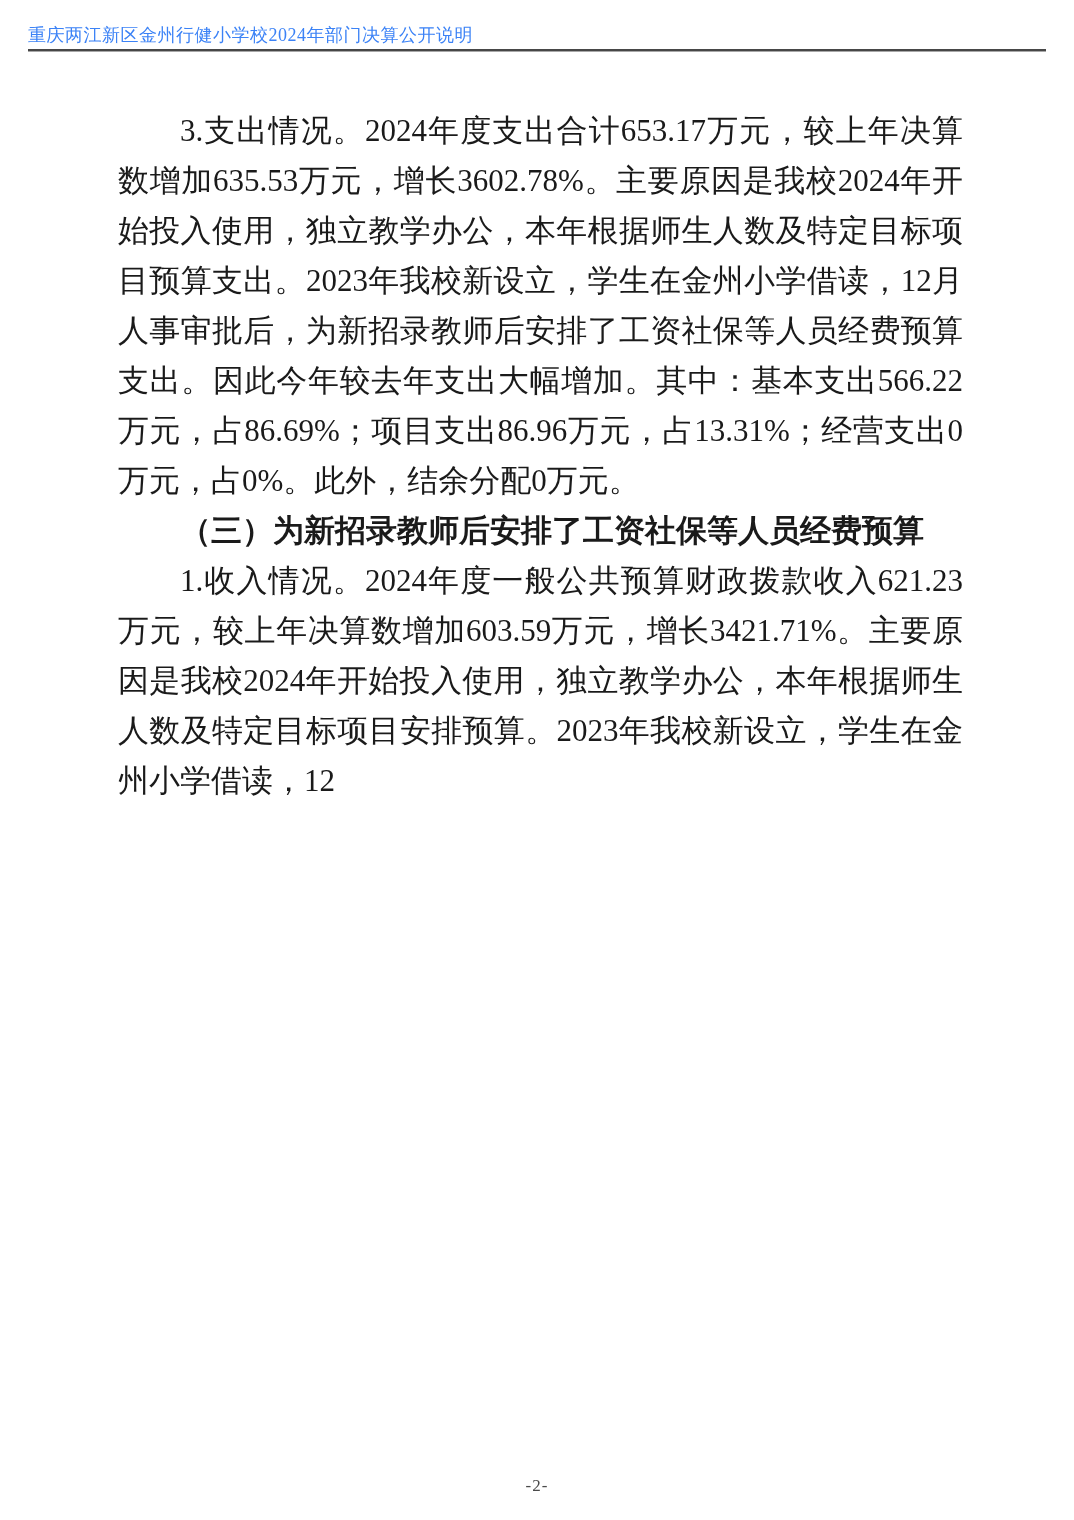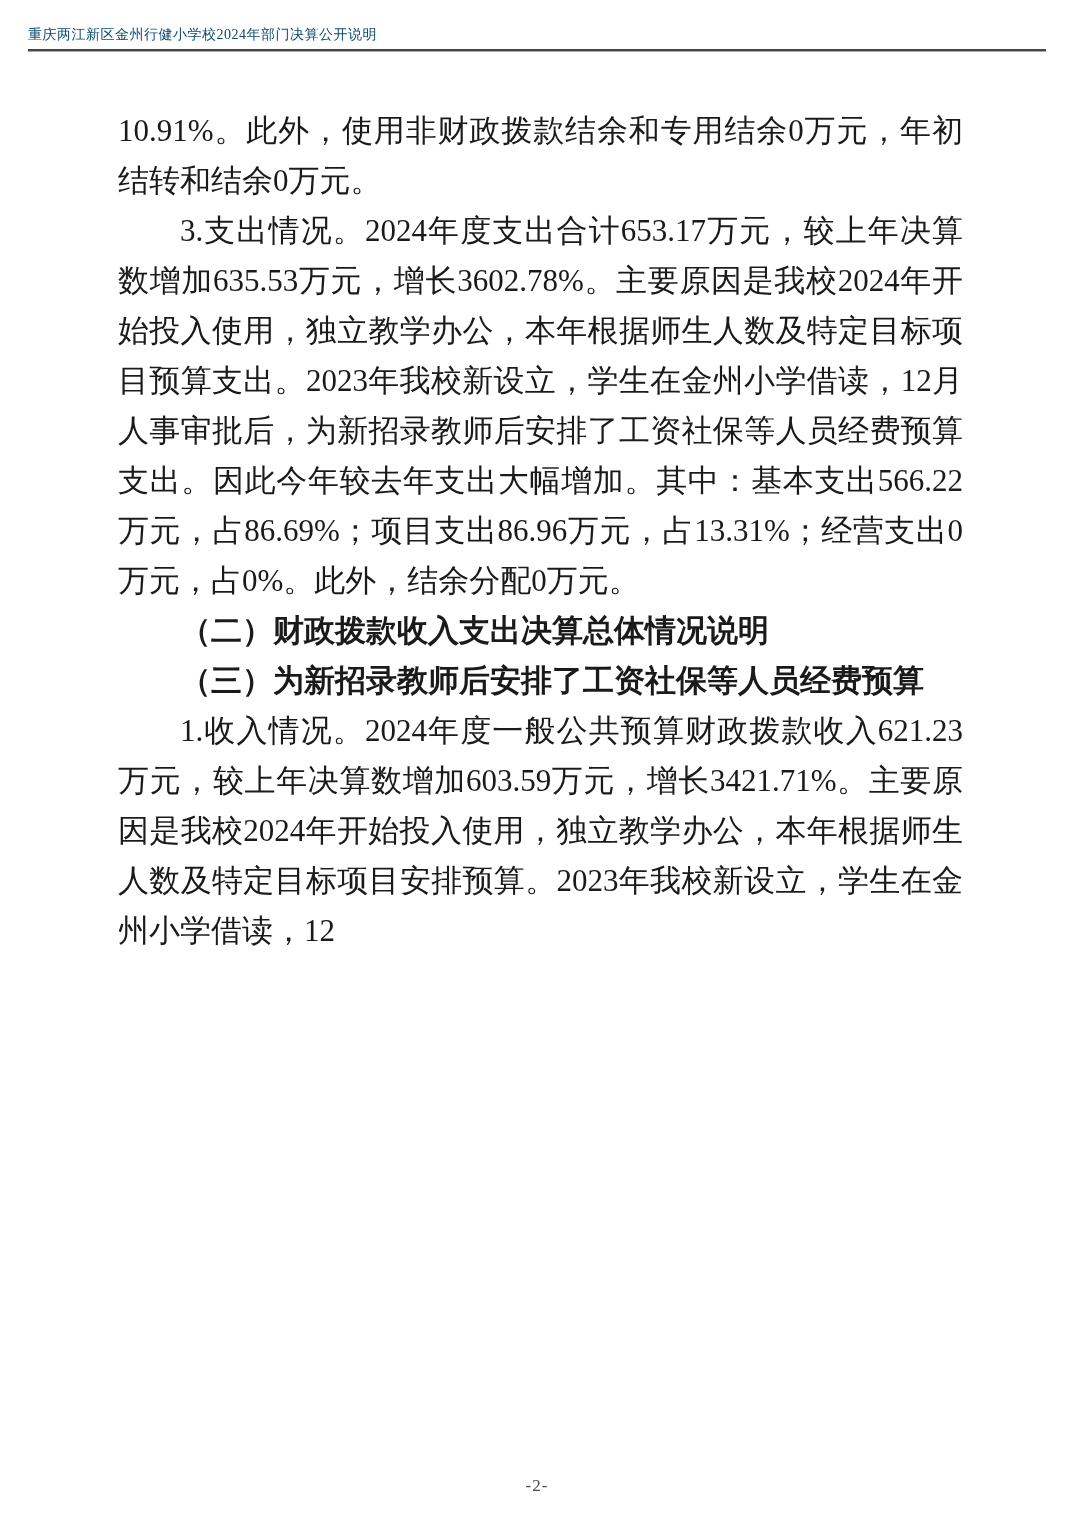--- a/index.html
+++ b/index.html
@@ -12,22 +12,22 @@
     color: #1a1a1a;
     overflow: hidden;
   }
   .page-header {
     position: absolute;
     top: 26px;
     left: 28px;
     right: 28px;
   }
   .page-header-title {
-    font-size: 14px;
-    color: #0c4a6e;
+    font-size: 18px;
+    color: #3b82f6;
     letter-spacing: 0.5px;
     line-height: 18px;
   }
   .page-header-rule {
     margin-top: 5px;
     height: 2px;
     border-top: 2px solid #474747;
     border-bottom: 1px solid #a8a8a8;
   }
   .doc-content {
@@ -65,22 +65,20 @@
 </style>
 </head>
 <body>
 
 <div class="page-header">
   <div class="page-header-title">重庆两江新区金州行健小学校2024年部门决算公开说明</div>
   <div class="page-header-rule"></div>
 </div>
 
 <div class="doc-content">
-  <p class="para-plain">10.91%。此外，使用非财政拨款结余和专用结余0万元，年初结转和结余0万元。</p>
   <p class="para-indent">3.支出情况。2024年度支出合计653.17万元，较上年决算数增加635.53万元，增长3602.78%。主要原因是我校2024年开始投入使用，独立教学办公，本年根据师生人数及特定目标项目预算支出。2023年我校新设立，学生在金州小学借读，12月人事审批后，为新招录教师后安排了工资社保等人员经费预算支出。因此今年较去年支出大幅增加。其中：基本支出566.22万元，占86.69%；项目支出86.96万元，占13.31%；经营支出0万元，占0%。此外，结余分配0万元。</p>
-  <p class="para-heading">（二）财政拨款收入支出决算总体情况说明</p>
   <p class="para-heading">（三）为新招录教师后安排了工资社保等人员经费预算</p>
   <p class="para-indent">1.收入情况。2024年度一般公共预算财政拨款收入621.23万元，较上年决算数增加603.59万元，增长3421.71%。主要原因是我校2024年开始投入使用，独立教学办公，本年根据师生人数及特定目标项目安排预算。2023年我校新设立，学生在金州小学借读，12</p>
 </div>
 
 <div class="page-footer">
   <span class="page-number">-2-</span>
 </div>
 
 </body></html>

